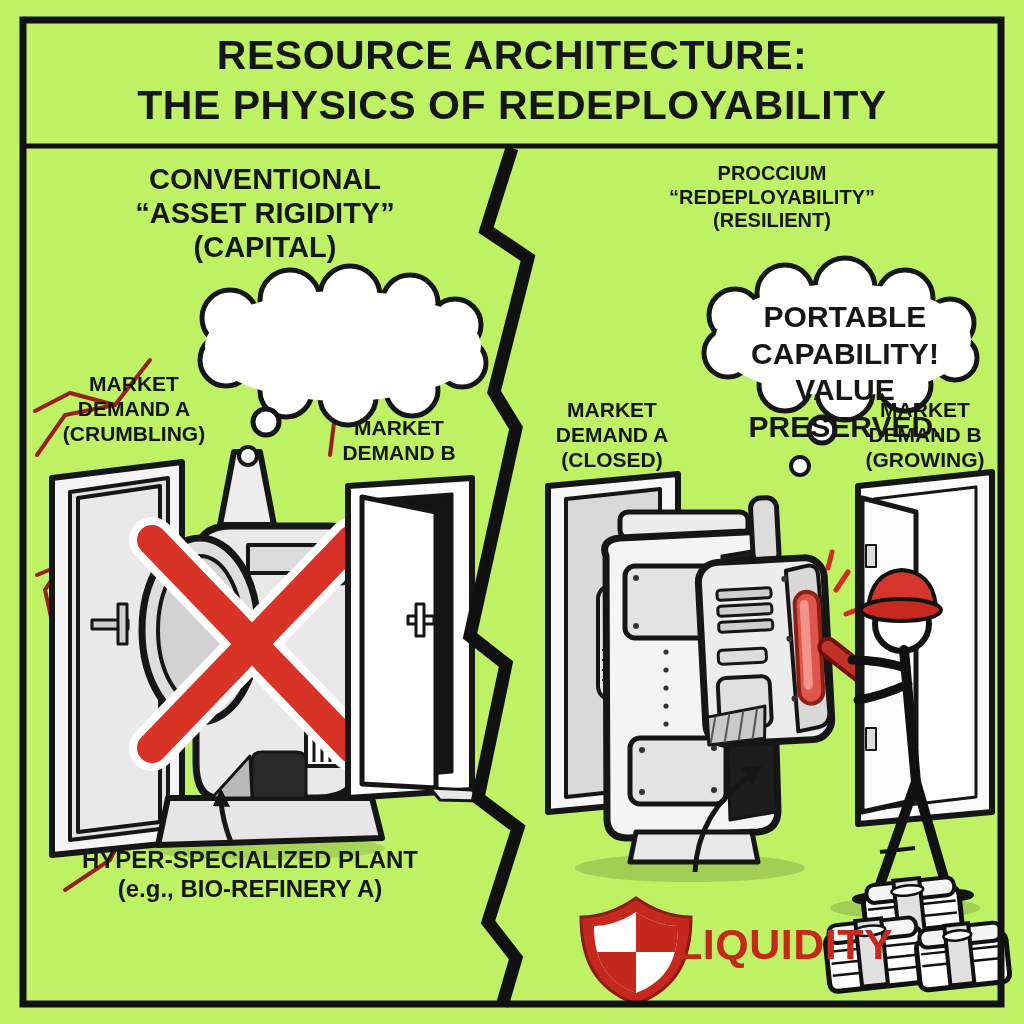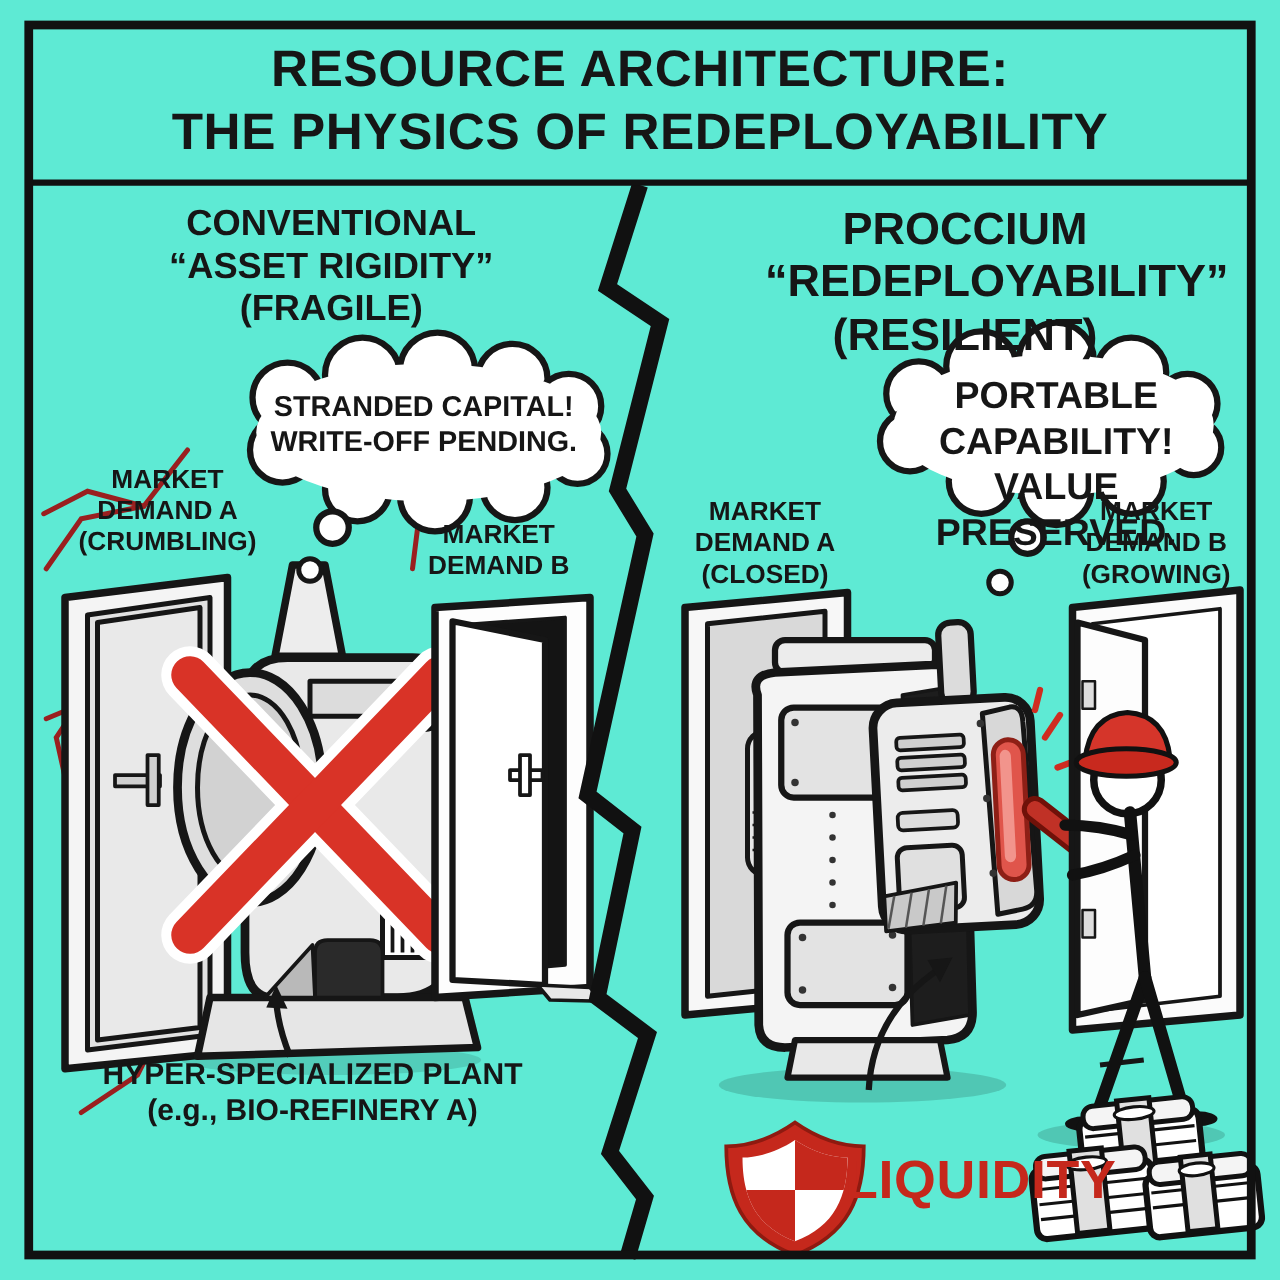--- a/index.html
+++ b/index.html
@@ -1,27 +1,27 @@
 <!DOCTYPE html>
 <html><head>
 <meta charset="utf-8">
 <style>
   html,body{margin:0;padding:0;background:#ffffff;}
   .canvas{
-    position:relative;width:1024px;height:1024px;background:#5eead4;
+    position:relative;width:1024px;height:1024px;background:#bef264;
     font-family:"Liberation Sans",sans-serif;overflow:hidden;color:#161616;
   }
   .art{position:absolute;left:0;top:0;}
   .txt{
     position:absolute;white-space:pre-line;text-align:center;
     font-weight:bold;color:#161616;
   }
   .title{left:60px;top:30px;width:904px;font-size:41px;line-height:1.22;letter-spacing:0.5px;}
   .head-left{left:105px;top:162px;width:320px;font-size:29px;line-height:1.18;}
-  .head-right{left:612px;top:162px;width:320px;font-size:36px;line-height:1.18;}
+  .head-right{left:612px;top:162px;width:320px;font-size:20px;line-height:1.18;}
   .bubble-left{left:208px;top:311px;width:262px;font-size:23px;line-height:1.22;}
   .bubble-right{left:716px;top:299px;width:258px;font-size:30px;line-height:1.22;}
   .lbl{font-size:21px;line-height:1.18;}
   .l-ma{left:48px;top:372px;width:172px;}
   .l-mb{left:320px;top:416px;width:158px;}
   .r-ma{left:534px;top:398px;width:156px;}
   .r-mb{left:843px;top:398px;width:164px;}
   .cap{font-size:24px;line-height:1.22;}
   .cap-left{left:59px;top:845px;width:382px;}
   .cap-right{left:522px;top:812px;width:406px;}
@@ -275,27 +275,25 @@
       <line x1="23" y1="146" x2="1001" y2="146" stroke="#111111" stroke-width="5"></line>
       <rect x="23" y="20" width="978" height="984" fill="none" stroke="#111111" stroke-width="7"></rect>
     </g>
   </svg>
 
   <div class="txt title">RESOURCE ARCHITECTURE:
 THE PHYSICS OF REDEPLOYABILITY</div>
 
   <div class="txt head-left">CONVENTIONAL
 “ASSET RIGIDITY”
-(FRAGILE)</div>
+(CAPITAL)</div>
   <div class="txt head-right">PROCCIUM
 “REDEPLOYABILITY”
 (RESILIENT)</div>
 
-  <div class="txt bubble-left">STRANDED CAPITAL!
-WRITE-OFF PENDING.</div>
   <div class="txt bubble-right">PORTABLE
 CAPABILITY! VALUE
 PRESERVED.</div>
 
   <div class="txt lbl l-ma">MARKET
 DEMAND A
 (CRUMBLING)</div>
   <div class="txt lbl l-mb">MARKET
 DEMAND B</div>
   <div class="txt lbl r-ma">MARKET

